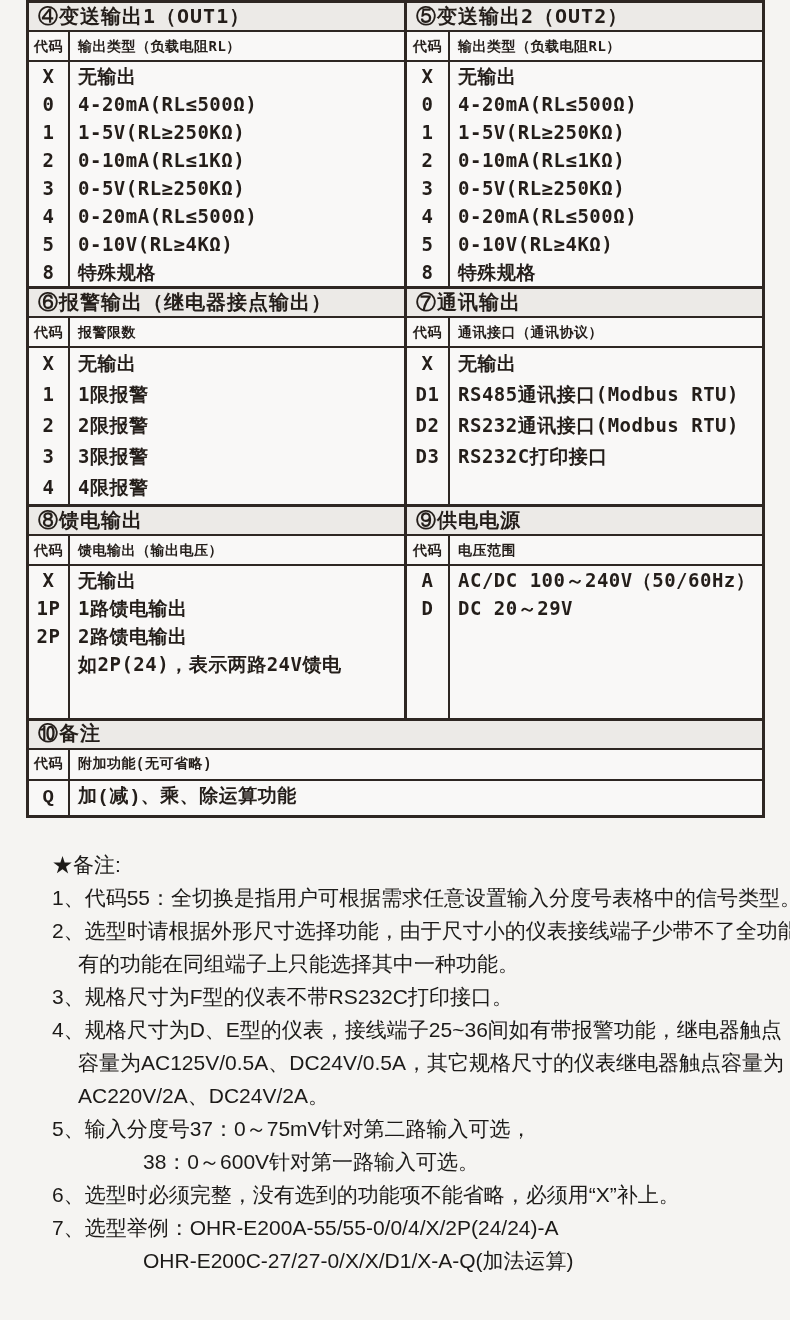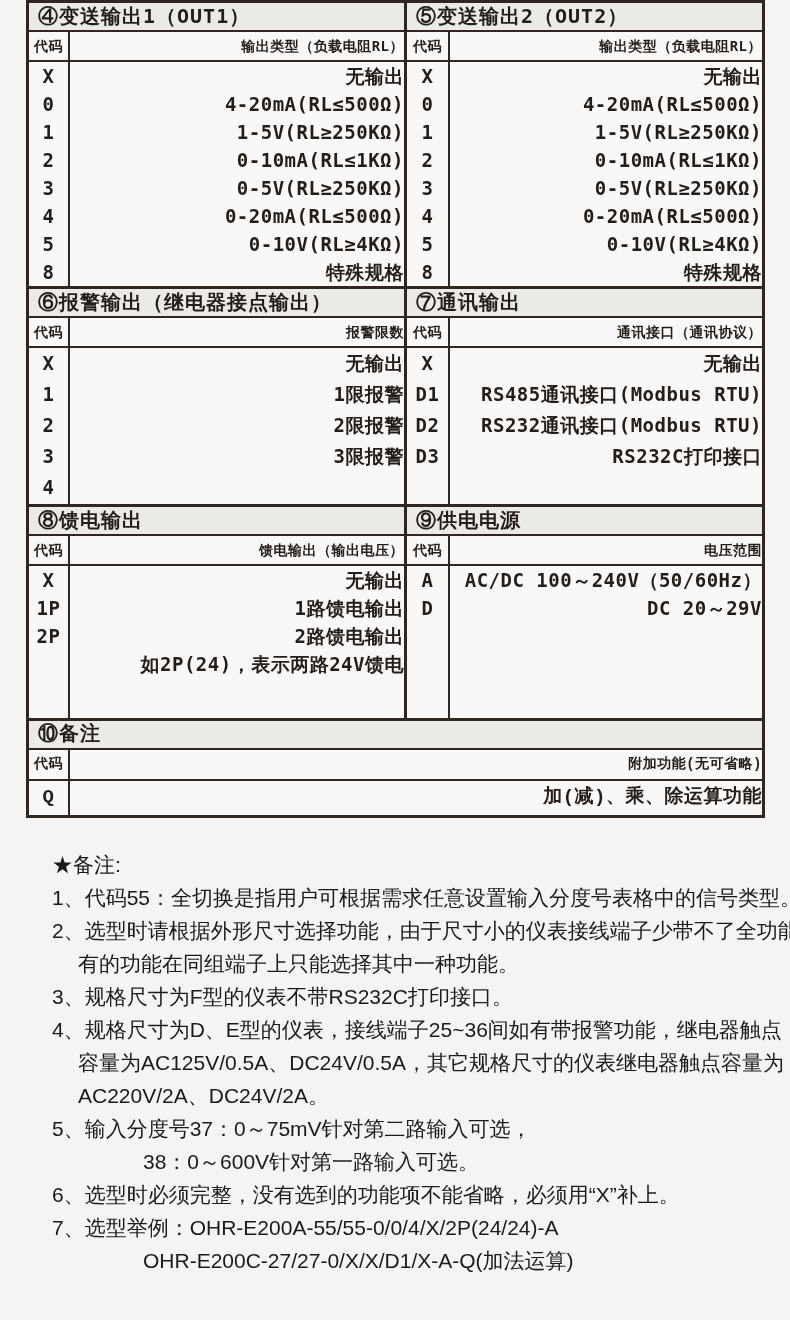--- a/index.html
+++ b/index.html
@@ -19,21 +19,21 @@
   .sec-title {
     height:29px; line-height:27px; padding-left:9px;
     background:#eceae7; border-bottom:2px solid #2e2723;
     font-size:20px; letter-spacing:1px; white-space:nowrap; overflow:hidden;
   }
   .sec-head { display:flex; height:30px; line-height:28px; border-bottom:2px solid #2e2723;
               font-size:14px; letter-spacing:0.5px; }
   .sec-body { display:flex; font-size:19px; letter-spacing:0.5px; }
   .codecol { width:41px; border-right:2px solid #2e2723; text-align:center; flex:none; }
   .sec.r .codecol { width:43px; }
-  .desccol { flex:1; padding-left:8px; white-space:nowrap; overflow:hidden;text-align:right; }
+  .desccol { flex:1; padding-left:8px; white-space:nowrap; overflow:hidden; }
   .bA .sec-body { height:224px; line-height:28px; }
   .bB .sec-body { height:156px; line-height:31px; }
   .bC .sec-body { height:152px; line-height:28px; }
   .sec.full { width:100%;font-family:Liberation Mono, monospace; }
   .sec.full .sec-head { height:31px; line-height:29px; }
   .sec.full .sec-body { height:34px; line-height:32px; }
 
   
   .notes {
     margin:30px 0 0 52px; width:700px;
@@ -123,20 +123,21 @@
             <div class="ln">1</div>
             <div class="ln">2</div>
             <div class="ln">3</div>
             <div class="ln">4</div>
           </div>
         <div class="desccol">
             <div class="ln">无输出</div>
             <div class="ln">1限报警</div>
             <div class="ln">2限报警</div>
             <div class="ln">3限报警</div>
+            <div class="ln">4限报警</div>
           </div>
       </div>
     </div>
     <div class="sec r">
       <div class="sec-title">⑦通讯输出</div>
       <div class="sec-head">
         <div class="codecol">代码</div>
         <div class="desccol">通讯接口（通讯协议）</div>
       </div>
       <div class="sec-body">

